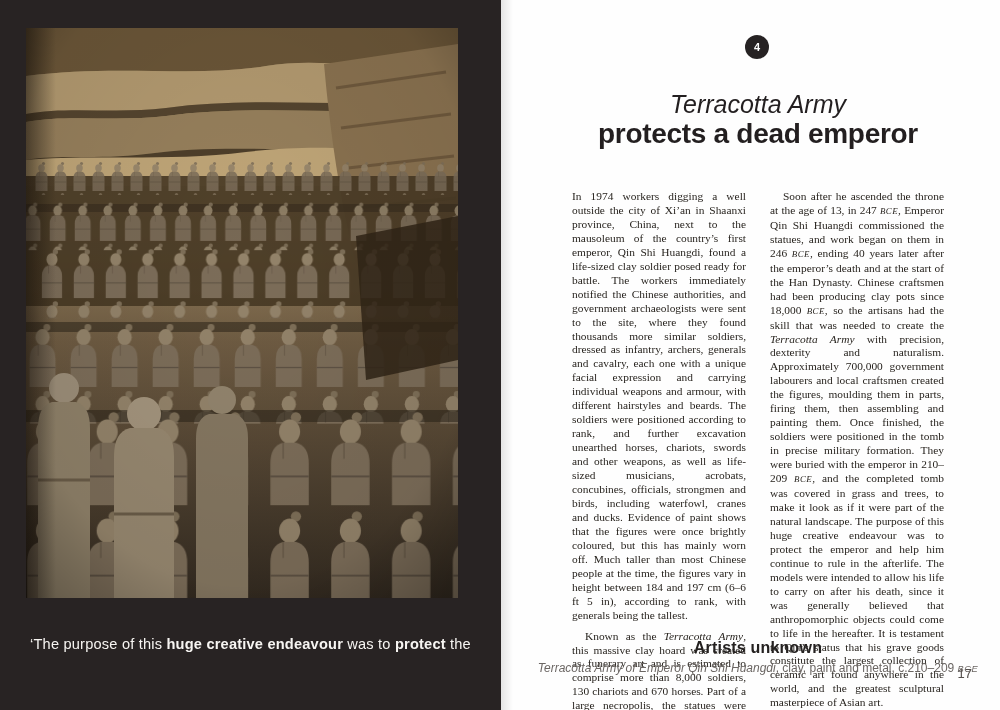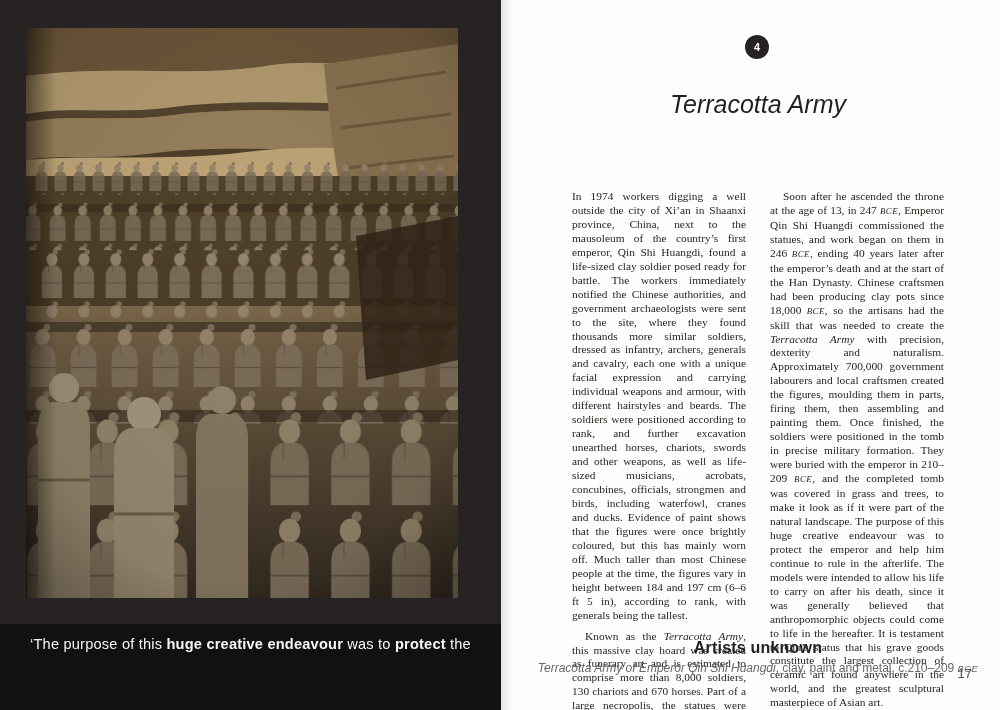--- a/index.html
+++ b/index.html
@@ -1,20 +1,20 @@
 <!DOCTYPE html>
 <html lang="en"><head>
 <meta charset="utf-8">
 <style>
   html,body{margin:0;padding:0;background:#111;}
   .spread{position:relative;width:1000px;height:710px;overflow:hidden;
           font-family:"Liberation Sans",sans-serif;}
 
   
-  .page-left{position:absolute;left:0;top:0;width:501px;height:624px;background:#282323;}
+  .page-left{position:absolute;left:0;top:0;width:501px;height:710px;background:#282323;}
   .photo-frame{position:absolute;left:26px;top:28px;width:432px;height:570px;overflow:hidden;}
   .photo-frame svg{display:block;width:100%;height:100%;}
   .quote{position:absolute;left:0;top:634px;width:501px;text-align:center;
          color:#f7f5f2;font-size:14.6px;line-height:21.5px;letter-spacing:.2px;}
   .quote .line{white-space:nowrap;}
   .quote .b{font-weight:700;}
 
   
   .page-right{position:absolute;left:501px;top:0;width:499px;height:710px;background:#fefefe;}
   .page-right::before{content:"";position:absolute;left:0;top:0;width:12px;height:710px;
@@ -129,20 +129,21 @@
     <div class="quote">
       <div class="line"><span>‘The purpose of this </span><span class="b">huge creative endeavour</span><span> was to </span><span class="b">protect</span><span> the</span></div>
     </div>
   </div>
 
   <div class="page-right">
     <div class="badge">4</div>
 
     <div class="title-block">
       <div class="title-line1">Terracotta Army</div>
+      <div class="title-line2">protects a dead emperor</div>
     </div>
 
     <div class="columns">
       <div class="col">
           <p><span>In 1974 workers digging a well outside the city of Xi’an in Shaanxi province, China, next to the mausoleum of the country’s first emperor, Qin Shi Huangdi, found a life-sized clay soldier posed ready for battle. The workers immediately notified the Chinese authorities, and government archaeologists were sent to the site, where they found thousands more similar soldiers, dressed as infantry, archers, generals and cavalry, each one with a unique facial expression and carrying individual weapons and armour, with different hairstyles and beards. The soldiers were positioned according to rank, and further excavation unearthed horses, chariots, swords and other weapons, as well as life-sized musicians, acrobats, concubines, officials, strongmen and birds, including waterfowl, cranes and ducks. Evidence of paint shows that the figures were once brightly coloured, but this has mainly worn off. Much taller than most Chinese people at the time, the figures vary in height between 184 and 197 cm (6–6 ft 5 in), according to rank, with generals being the tallest.</span></p>
           <p class="indent"><span>Known as the </span><span class="i">Terracotta Army</span><span>, this massive clay hoard was created as funerary art and is estimated to comprise more than 8,000 soldiers, 130 chariots and 670 horses. Part of a large necropolis, the statues were buried in a large area around the emperor’s tomb mound, and archaeologists have located hundreds of pits and underground vaults, but even now, by</span></p>
         </div>
       <div class="col">
           <p class="indent"><span>Soon after he ascended the throne at the age of 13, in 247 </span><span class="sc">BCE</span><span>, Emperor Qin Shi Huangdi commissioned the statues, and work began on them in 246 </span><span class="sc">BCE</span><span>, ending 40 years later after the emperor’s death and at the start of the Han Dynasty. Chinese craftsmen had been producing clay pots since 18,000 </span><span class="sc">BCE</span><span>, so the artisans had the skill that was needed to create the </span><span class="i">Terracotta Army</span><span> with precision, dexterity and naturalism. Approximately 700,000 government labourers and local craftsmen created the figures, moulding them in parts, firing them, then assembling and painting them. Once finished, the soldiers were positioned in the tomb in precise military formation. They were buried with the emperor in 210–209 </span><span class="sc">BCE</span><span>, and the completed tomb was covered in grass and trees, to make it look as if it were part of the natural landscape. The purpose of this huge creative endeavour was to protect the emperor and help him continue to rule in the afterlife. The models were intended to allow his life to carry on after his death, since it was generally believed that anthropomorphic objects could come to life in the hereafter. It is testament to Qin’s status that his grave goods constitute the largest collection of ceramic art found anywhere in the world, and the greatest sculptural masterpiece of Asian art.</span></p>
         </div>

